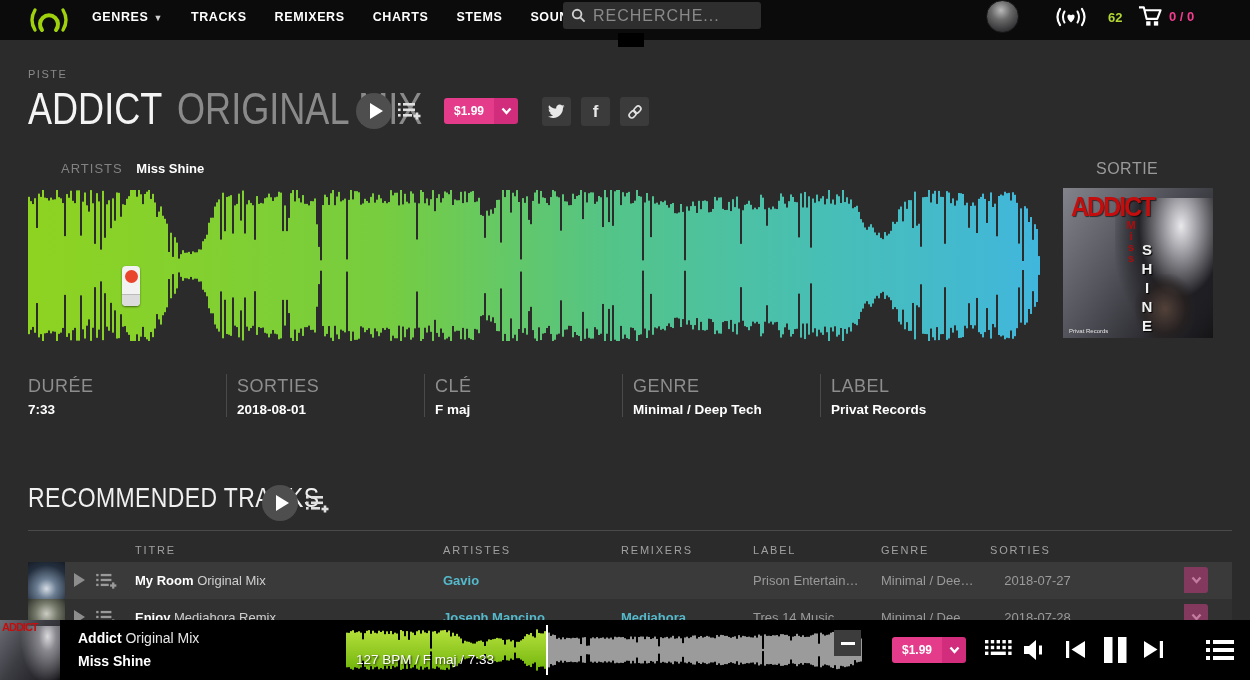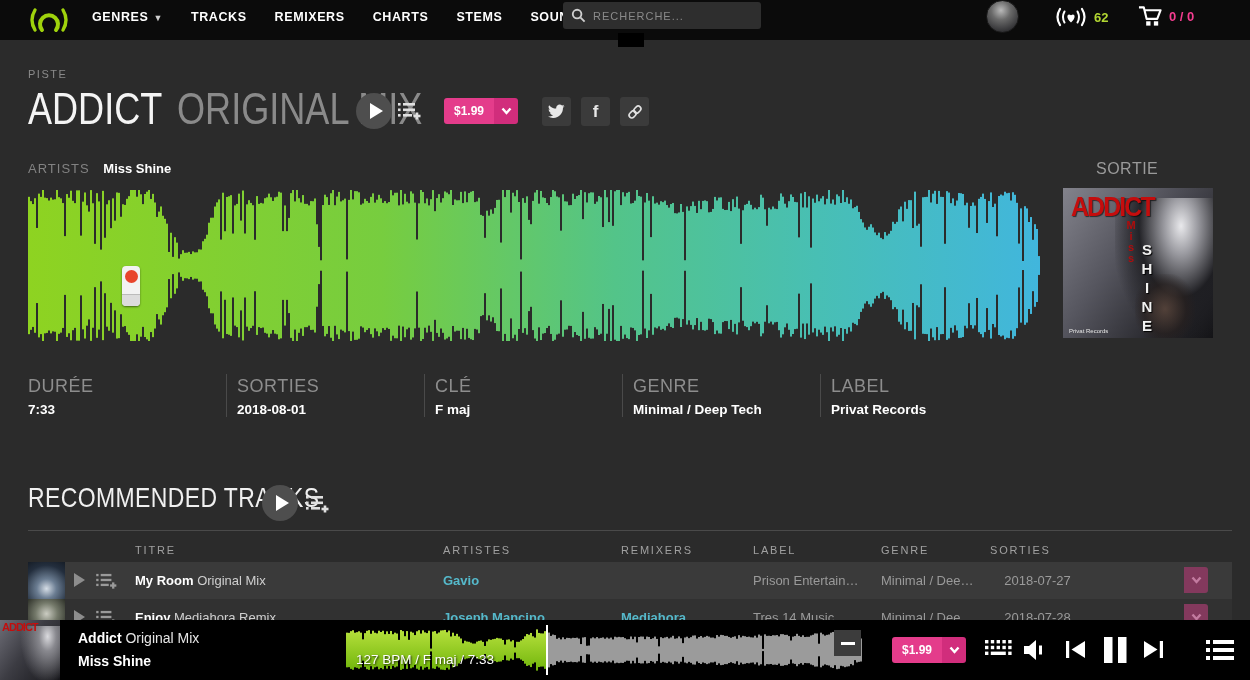--- a/index.html
+++ b/index.html
@@ -7,25 +7,25 @@
   body { background:#2b2b2b; font-family:"Liberation Sans", sans-serif; position:relative; }
   .screen { position:absolute; inset:0; width:1250px; height:680px;border-radius:9px; }
 
   
   .nav { position:absolute; top:0; left:0; width:1250px; height:40px; background:#0b0b0b; }
   .logo { position:absolute; left:26px; top:5px; width:46px; height:30px; }
   .nav-menu { position:absolute; left:92px; top:0; height:33px; display:flex; align-items:center; gap:28px; }
   .nav-item { color:#fff; font-size:12.5px; font-weight:bold; letter-spacing:.6px; cursor:pointer; white-space:nowrap; }
   .nav-caret { color:#cfcfcf; font-size:9px; margin-left:5px; }
   .search-box { position:absolute; left:563px; top:2px; width:198px; height:27px; background:#2e2e2e; border-radius:3px; display:flex; align-items:center; padding:0 8px; }
-  .search-box input { background:transparent; border:none; outline:none; color:#ec4899; font-size:11px; letter-spacing:1px; width:160px; margin-left:7px; font-family:"Liberation Sans",sans-serif; }
+  .search-box input { background:transparent; border:none; outline:none; color:#ec4899; font-size:16px; letter-spacing:1px; width:160px; margin-left:7px; font-family:"Liberation Sans",sans-serif; }
   .search-box input::placeholder { color:#8a8a8a; }
   .search-notch { position:absolute; left:618px; top:33px; width:26px; height:14px; background:#000; }
   .avatar { position:absolute; left:986px; top:0; width:33px; height:33px; border-radius:50%; background:radial-gradient(circle at 45% 30%, #b9b9b9 0%, #6a6a6a 35%, #2d2d30 80%); border:1px solid #1a1a1a; }
-  .hype { position:absolute; left:1054px; top:5px; display:flex; align-items:center; gap:6px; cursor:pointer; }
+  .hype { position:absolute; left:1054px; top:5px; display:flex; align-items:center; gap:20px; cursor:pointer; }
   .hype-count { color:#b2d632; font-size:13px; font-weight:bold; }
   .cart { position:absolute; left:1138px; top:4px; display:flex; align-items:center; gap:6px; cursor:pointer; }
   .cart-count { color:#f53d90; font-size:13px; font-weight:bold; }
 
   
   .kicker { position:absolute; left:28px; top:68px; color:#8a8a8a; font-size:11px; letter-spacing:1.5px; }
   .title-row { position:absolute; left:28px; top:84px; display:flex; gap:18px; transform:scaleX(.82); transform-origin:left; white-space:nowrap; }
   .track-title { color:#f4f4f4; font-size:44px; font-weight:500; letter-spacing:0; }
   .track-mix { color:#8a8a8a; font-size:44px; font-weight:400; }
   .play-circle { position:absolute; width:36px; height:36px; border-radius:50%; background:#4e4e4e; cursor:pointer; }
@@ -33,21 +33,21 @@
   .hd-play { left:356px; top:93px; }
   .hd-queue { position:absolute; left:398px; top:102px; cursor:pointer; }
   .price-btn { display:flex; align-items:stretch; height:26px; border-radius:3px; overflow:hidden; cursor:pointer; }
   .price-btn .pl { background:#e43c8b; color:#fff; font-size:12px; font-weight:bold; display:flex; align-items:center; padding:0 10px; }
   .price-btn .pc { background:#d12d7c; width:24px; display:flex; align-items:center; justify-content:center; }
   .hd-price { position:absolute; left:444px; top:98px; }
   .soc { position:absolute; top:97px; width:29px; height:29px; border-radius:3px; background:#3b3b3b; display:flex; align-items:center; justify-content:center; cursor:pointer; }
   .soc-tw { left:542px; } .soc-fb { left:581px; } .soc-ln { left:620px; }
   .fb-f { color:#e8e8e8; font-size:17px; font-weight:bold; }
   .artists-row { position:absolute; left:28px; top:161px; font-size:13px; }
-  .artists-label { color:#828282; letter-spacing:1px; }
+  .artists-label { color:#828282; letter-spacing:1px;margin-left:33px; }
   .artists-name { color:#fff; font-weight:bold; margin-left:10px; cursor:pointer; }
 
   
   .wave-wrap { position:absolute; left:28px; top:190px; width:1012px; height:151px; cursor:pointer; }
   .wave-wrap svg { position:absolute; inset:0; }
   .wave-marker { position:absolute; left:94px; top:76px; width:18px; height:40px; background:#f2f2f2; border-radius:4px; box-shadow:0 1px 2px rgba(0,0,0,.5); }
   .wave-marker .dot { position:absolute; left:3px; top:4px; width:13px; height:13px; border-radius:50%; background:#e8452c; }
   .wave-marker .base { position:absolute; left:0; bottom:0; width:18px; height:12px; background:#dcdcdc; border-top:1px solid #bbb; border-radius:0 0 4px 4px; }
   .sortie-label { position:absolute; left:1063px; top:160px; color:#9a9a9a; font-size:16px; letter-spacing:.5px;margin-left:33px; }
   .artwork { position:absolute; left:1063px; top:188px; width:150px; height:150px; background:linear-gradient(125deg,#83838c 0%,#55555e 40%,#26262b 78%,#141417 100%); overflow:hidden; cursor:pointer; }

